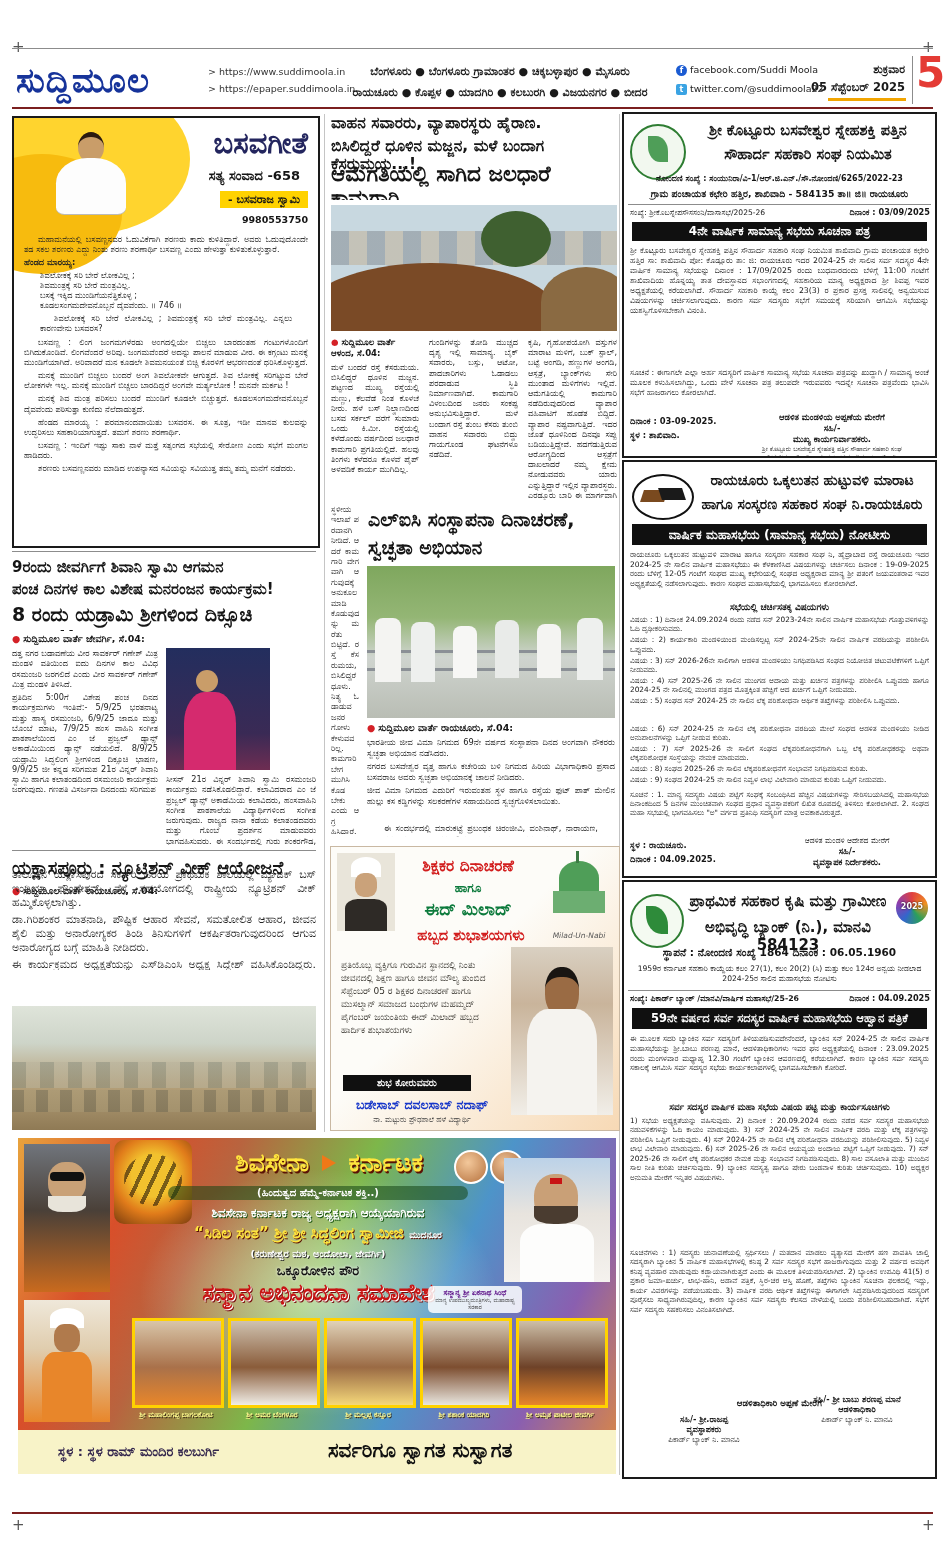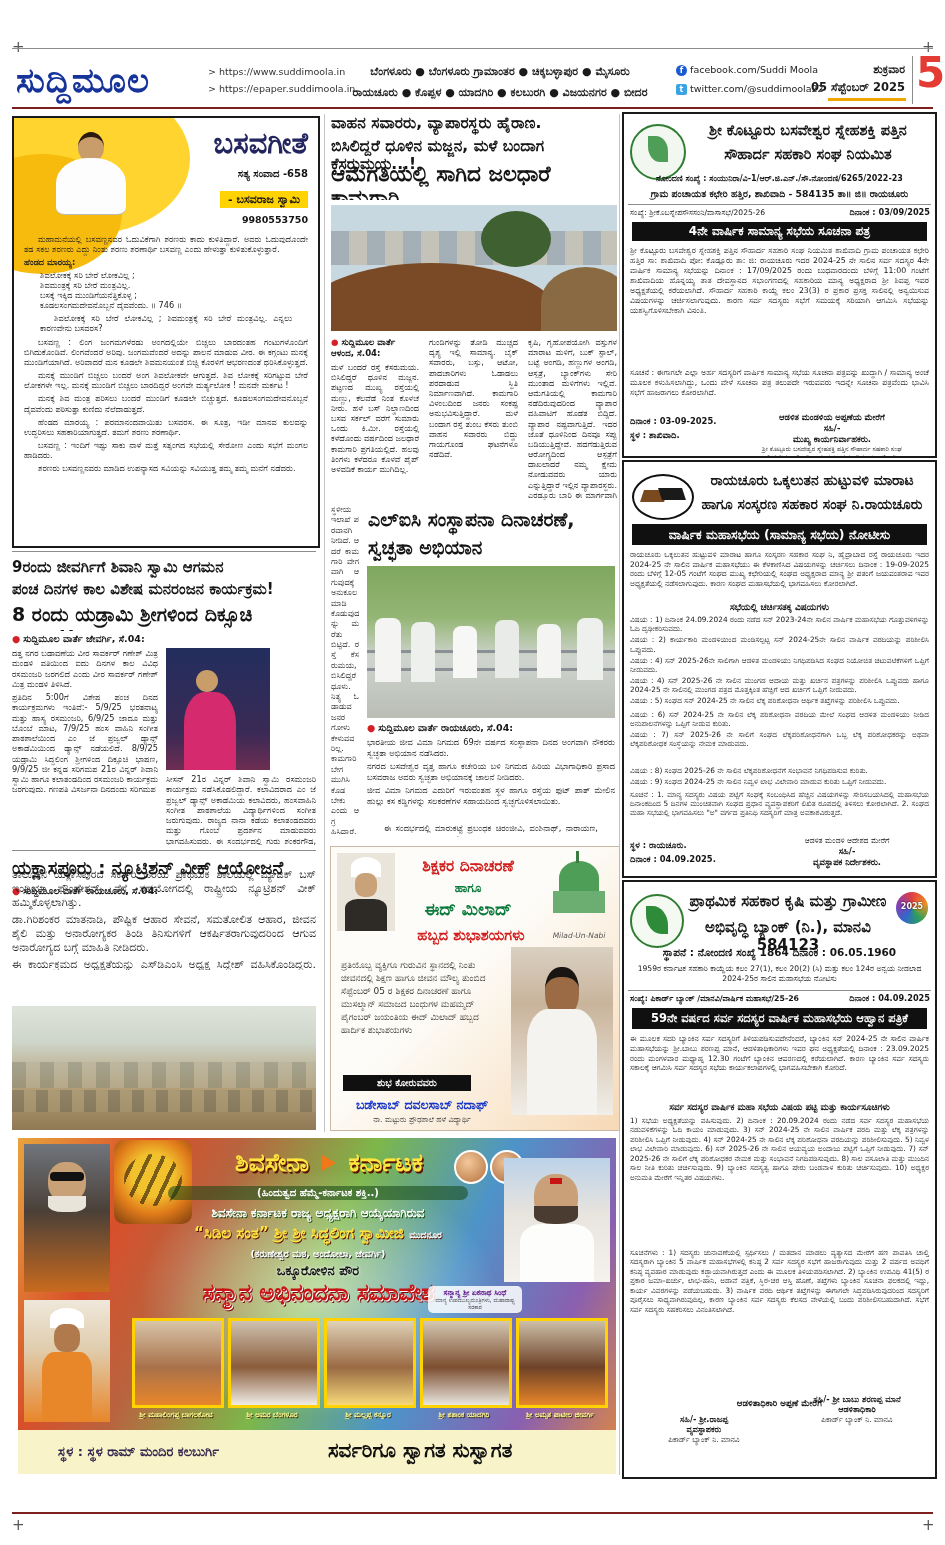--- a/index.html
+++ b/index.html
@@ -66,21 +66,21 @@
   <div class="abs hair" style="left:619px;top:114px;width:1px;height:1361px;opacity:.5"></div>
 
   <div class="abs notice clip" style="left:12px;top:116px;width:304px;height:428px">
     <div class="abs" style="left:-24px;top:-34px;width:200px;height:150px;background:#ffd42e;border-radius:50%"></div>
     <div class="abs" style="left:-52px;top:36px;width:160px;height:120px;background:#f7bb0e;border-radius:50%"></div>
     <div class="abs" style="left:34px;top:14px;width:90px;height:84px">
       <div class="abs" style="left:30px;top:0;width:26px;height:26px;background:#c99d69;border-radius:50%;border-top:5px solid #2b1a10"></div>
       <div class="abs" style="left:8px;top:26px;width:70px;height:56px;background:#fdfdfd;border-radius:45% 45% 12% 12%;box-shadow:0 1px 0 #bbb"></div>
     </div>
     <div class="abs b r" style="right:10px;top:8px;width:170px;font-size:29px;color:#23255e">ಬಸವಗೀತೆ</div>
-    <div class="abs b r" style="right:10px;top:50px;width:170px;font-size:10px">ಸತ್ಯ ಸಂವಾದ -658</div>
+    <div class="abs b r" style="right:18px;top:50px;width:170px;font-size:13px">ಸತ್ಯ ಸಂವಾದ -658</div>
     <div class="abs b" style="right:10px;top:73px;background:#ffd200;padding:2px 8px;font-size:11px">- ಬಸವರಾಜ ಸ್ವಾಮಿ</div>
     <div class="abs b r" style="right:10px;top:96px;width:120px;font-size:9.5px">9980553750</div>
     <div class="abs clip j" style="left:10px;top:116px;width:284px;height:304px;font-size:8.2px;line-height:1.24;color:#222">
       <p style="margin:0 0 3px;text-indent:14px">ಮಹಾಮನೆಯಲ್ಲಿ ಬಸವಣ್ಣನವರ ಓದುವಿಕೆಗಾಗಿ ಶರಣರು ಕಾದು ಕುಳಿತಿದ್ದಾರೆ. ಅವರು ಓದುವುದೊಂದೇ ತಡ ಸಕಲ ಶರಣರು ಎದ್ದು ನಿಂತು ಶರಣು ಶರಣಾರ್ಥಿ ಬಸವಣ್ಣ ಎಂದು ಹೇಳುತ್ತಾ ಕುಳಿತುಕೊಳ್ಳುತ್ತಾರೆ.</p>
       <div class="b" style="margin:2px 0">ಹೆಂಡದ ಮಾರಯ್ಯ:</div>
       <div style="padding-left:16px">
         <div>ಶಿವಲೋಕಕ್ಕೆ ಸರಿ ಬೇರೆ ಲೋಕವಿಲ್ಲ ;</div>
         <div>ಶಿವಮಂತ್ರಕ್ಕೆ ಸರಿ ಬೇರೆ ಮಂತ್ರವಿಲ್ಲ.</div>
         <div>ಬಸಕ್ಕೆ ಇಕ್ಕಿದ ಮುಂಡಿಗೆಯನೆತ್ತಿಕೊಳ್ಳ ;</div>
         <div>ಕೂಡಲಸಂಗಮದೇವನೊಬ್ಬನೆ ದೈವವೆಂದು. ॥ 746 ॥</div>
@@ -302,25 +302,25 @@
       <div class="abs" style="left:26px;top:12px;width:24px;height:12px;background:#1a1a1a;transform:skewX(18deg)"></div>
     </div>
     <div class="abs b c" style="left:72px;top:10px;width:232px;font-size:14px">ರಾಯಚೂರು ಒಕ್ಕಲುತನ ಹುಟ್ಟುವಳಿ ಮಾರಾಟ</div>
     <div class="abs b c" style="left:72px;top:34px;width:232px;font-size:14px">ಹಾಗೂ ಸಂಸ್ಕರಣ ಸಹಕಾರ ಸಂಘ ನಿ.ರಾಯಚೂರು</div>
     <div class="bar abs" style="left:8px;top:62px;width:295px;height:21px;font-size:12.5px;line-height:21px">ವಾರ್ಷಿಕ ಮಹಾಸಭೆಯ (ಸಾಮಾನ್ಯ ಸಭೆಯ) ನೋಟೀಸು</div>
     <div class="abs clip j" style="left:6px;top:88px;width:299px;height:52px;font-size:7.5px;line-height:1.28">ರಾಯಚೂರು ಒಕ್ಕಲುತನ ಹುಟ್ಟುವಳಿ ಮಾರಾಟ ಹಾಗೂ ಸಂಸ್ಕರಣ ಸಹಕಾರ ಸಂಘ ನಿ, ಹೈದ್ರಾಬಾದ ರಸ್ತೆ ರಾಯಚೂರು ಇದರ 2024-25 ನೇ ಸಾಲಿನ ವಾರ್ಷಿಕ ಮಹಾಸಭೆಯು ಈ ಕೆಳಕಾಣಿಸಿದ ವಿಷಯಗಳನ್ನು ಚರ್ಚಿಸಲು ದಿನಾಂಕ : 19-09-2025 ರಂದು ಬೆಳಿಗ್ಗೆ 12-05 ಗಂಟೆಗೆ ಸಂಘದ ಮುಖ್ಯ ಕಛೇರಿಯಲ್ಲಿ ಸಂಘದ ಅಧ್ಯಕ್ಷರಾದ ಮಾನ್ಯ ಶ್ರೀ ಪತಂಗೆ ಜಯವಂತರಾವ ಇವರ ಅಧ್ಯಕ್ಷತೆಯಲ್ಲಿ ನಡೆಸಲಾಗುವುದು. ಕಾರಣ ಸಂಘದ ಮಹಾಸಭೆಯಲ್ಲಿ ಭಾಗವಹಿಸಲು ಕೋರಲಾಗಿದೆ.</div>
     <div class="abs b c" style="left:6px;top:140px;width:299px;font-size:9px">ಸಭೆಯಲ್ಲಿ ಚರ್ಚಿಸತಕ್ಕ ವಿಷಯಗಳು</div>
     <div class="abs clip" style="left:6px;top:153px;width:299px;height:172px;font-size:7.35px;line-height:1.25">
       <div class="j" style="margin-bottom:2px">ವಿಷಯ : 1) ದಿನಾಂಕ 24.09.2024 ರಂದು ನಡೆದ ಸನ್ 2023-24ನೇ ಸಾಲಿನ ವಾರ್ಷಿಕ ಮಹಾಸಭೆಯ ಗೊತ್ತುವಳಿಗಳನ್ನು ಓದಿ ದೃಢೀಕರಿಸುವದು.</div>
       <div class="j" style="margin-bottom:2px">ವಿಷಯ : 2) ಕಾರ್ಯಕಾರಿ ಮಂಡಳಿಯಿಂದ ಮಂಡಿಸಲ್ಪಟ್ಟ ಸನ್ 2024-25ನೇ ಸಾಲಿನ ವಾರ್ಷಿಕ ವರದಿಯನ್ನು ಪರಿಶೀಲಿಸಿ ಒಪ್ಪುವದು.</div>
-      <div class="j" style="margin-bottom:2px">ವಿಷಯ : 4) ಸನ್ 2025-26ನೇ ಸಾಲಿಗಾಗಿ ಆಡಳಿತ ಮಂಡಳಿಯು ನಿಗಧಿಪಡಿಸಿದ ಸಂಘದ ನಿಯೋಜಿತ ಚಟುವಟಿಕೆಗಳಿಗೆ ಒಪ್ಪಿಗೆ ನೀಡುವದು.</div>
+      <div class="j" style="margin-bottom:2px">ವಿಷಯ : 3) ಸನ್ 2026-26ನೇ ಸಾಲಿಗಾಗಿ ಆಡಳಿತ ಮಂಡಳಿಯು ನಿಗಧಿಪಡಿಸಿದ ಸಂಘದ ನಿಯೋಜಿತ ಚಟುವಟಿಕೆಗಳಿಗೆ ಒಪ್ಪಿಗೆ ನೀಡುವದು.</div>
       <div class="j" style="margin-bottom:2px">ವಿಷಯ : 4) ಸನ್ 2025-26 ನೇ ಸಾಲಿನ ಮುಂಗಡ ಆದಾಯ ಮತ್ತು ಖರ್ಚಿನ ಪತ್ರಗಳನ್ನು ಪರಿಶೀಲಿಸಿ ಒಪ್ಪುವದು ಹಾಗೂ 2024-25 ನೇ ಸಾಲಿನಲ್ಲಿ ಮುಂಗಡ ಪತ್ರದ ಮೊತ್ತಕ್ಕಿಂತ ಹೆಚ್ಚಿಗೆ ಆದ ಖರ್ಚಿಗೆ ಒಪ್ಪಿಗೆ ನೀಡುವದು.</div>
-      <div class="j" style="margin-bottom:4px">ವಿಷಯ : 5) ಸಂಘದ ಸನ್ 2024-25 ನೇ ಸಾಲಿನ ಲೆಕ್ಕ ಪರಿಶೋಧನಾ ಆರ್ಥಿಕ ತಖ್ತೆಗಳನ್ನು ಪರಿಶೀಲಿಸಿ ಒಪ್ಪುವದು.</div>
+      <div class="j" style="margin-bottom:18px">ವಿಷಯ : 5) ಸಂಘದ ಸನ್ 2024-25 ನೇ ಸಾಲಿನ ಲೆಕ್ಕ ಪರಿಶೋಧನಾ ಆರ್ಥಿಕ ತಖ್ತೆಗಳನ್ನು ಪರಿಶೀಲಿಸಿ ಒಪ್ಪುವದು.</div>
       <div class="j" style="margin-bottom:2px">ವಿಷಯ : 6) ಸನ್ 2024-25 ನೇ ಸಾಲಿನ ಲೆಕ್ಕ ಪರಿಶೋಧನಾ ವರದಿಯ ಮೇಲೆ ಸಂಘದ ಆಡಳಿತ ಮಂಡಳಿಯು ನೀಡಿದ ಅನುಪಾಲನೆಗಳನ್ನು ಒಪ್ಪಿಗೆ ನೀಡುವ ಕುರಿತು.</div>
-      <div class="j" style="margin-bottom:18px">ವಿಷಯ : 7) ಸನ್ 2025-26 ನೇ ಸಾಲಿಗೆ ಸಂಘದ ಲೆಕ್ಕಪರಿಶೋಧನೆಗಾಗಿ ಒಬ್ಬ ಲೆಕ್ಕ ಪರಿಶೋಧಕರನ್ನು ಅಥವಾ ಲೆಕ್ಕಪರಿಶೋಧಕ ಸಂಸ್ಥೆಯನ್ನು ನೇಮಕ ಮಾಡುವದು.</div>
+      <div class="j" style="margin-bottom:2px">ವಿಷಯ : 7) ಸನ್ 2025-26 ನೇ ಸಾಲಿಗೆ ಸಂಘದ ಲೆಕ್ಕಪರಿಶೋಧನೆಗಾಗಿ ಒಬ್ಬ ಲೆಕ್ಕ ಪರಿಶೋಧಕರನ್ನು ಅಥವಾ ಲೆಕ್ಕಪರಿಶೋಧಕ ಸಂಸ್ಥೆಯನ್ನು ನೇಮಕ ಮಾಡುವದು.</div>
       <div class="j" style="margin-bottom:2px">ವಿಷಯ : 8) ಸಂಘದ 2025-26 ನೇ ಸಾಲಿನ ಲೆಕ್ಕಪರಿಶೋಧನೆಗೆ ಸಂಭಾವನೆ ನಿಗಧಿಪಡಿಸುವ ಕುರಿತು.</div>
       <div class="j" style="margin-bottom:2px">ವಿಷಯ : 9) ಸಂಘದ 2024-25 ನೇ ಸಾಲಿನ ನಿವ್ವಳ ಲಾಭ ವಿಲೇವಾರಿ ಮಾಡುವ ಕುರಿತು ಒಪ್ಪಿಗೆ ನೀಡುವದು.</div>
       <div class="j">ವಿಷಯ : 10) ಅಧ್ಯಕ್ಷರ ಅನುಮತಿ ಮೇರೆಗೆ ಇನ್ನಿತರ ವಿಷಯಗಳು.</div>
     </div>
     <div class="abs clip j" style="left:6px;top:328px;width:299px;height:44px;font-size:7.35px;line-height:1.25">ಸೂಚನೆ : 1. ಮಾನ್ಯ ಸದಸ್ಯರು ವಿಷಯ ಪಟ್ಟಿಗೆ ಸಂಘಕ್ಕೆ ಸಂಬಂಧಿಸಿದ ಹೆಚ್ಚಿನ ವಿಷಯಗಳನ್ನು ಸೇರಿಸಬಯಸಿದಲ್ಲಿ ಮಹಾಸಭೆಯ ದಿನಾಂಕದಿಂದ 5 ದಿನಗಳ ಮುಂಚಿತವಾಗಿ ಸಂಘದ ಪ್ರಧಾನ ವ್ಯವಸ್ಥಾಪಕರಿಗೆ ಲಿಖಿತ ರೂಪದಲ್ಲಿ ತಿಳಿಸಲು ಕೋರಲಾಗಿದೆ. 2. ಸಂಘದ ಮಹಾ ಸಭೆಯಲ್ಲಿ ಭಾಗವಹಿಸಲು "ಅ" ವರ್ಗದ ಪ್ರತಿನಿಧಿ ಸದಸ್ಯರಿಗೆ ಮಾತ್ರ ಅವಕಾಶವಿರುತ್ತದೆ.</div>
     <div class="abs b" style="left:6px;top:378px;font-size:8.4px">ಸ್ಥಳ : ರಾಯಚೂರು.</div>
     <div class="abs b" style="left:6px;top:392px;font-size:8.4px">ದಿನಾಂಕ : 04.09.2025.</div>
     <div class="abs c" style="left:140px;top:374px;width:166px">
       <div style="font-size:7.6px">ಆಡಳಿತ ಮಂಡಳಿ ಆದೇಶದ ಮೇರೆಗೆ</div>
       <div class="b" style="font-size:8.4px">ಸಹಿ/-</div>

